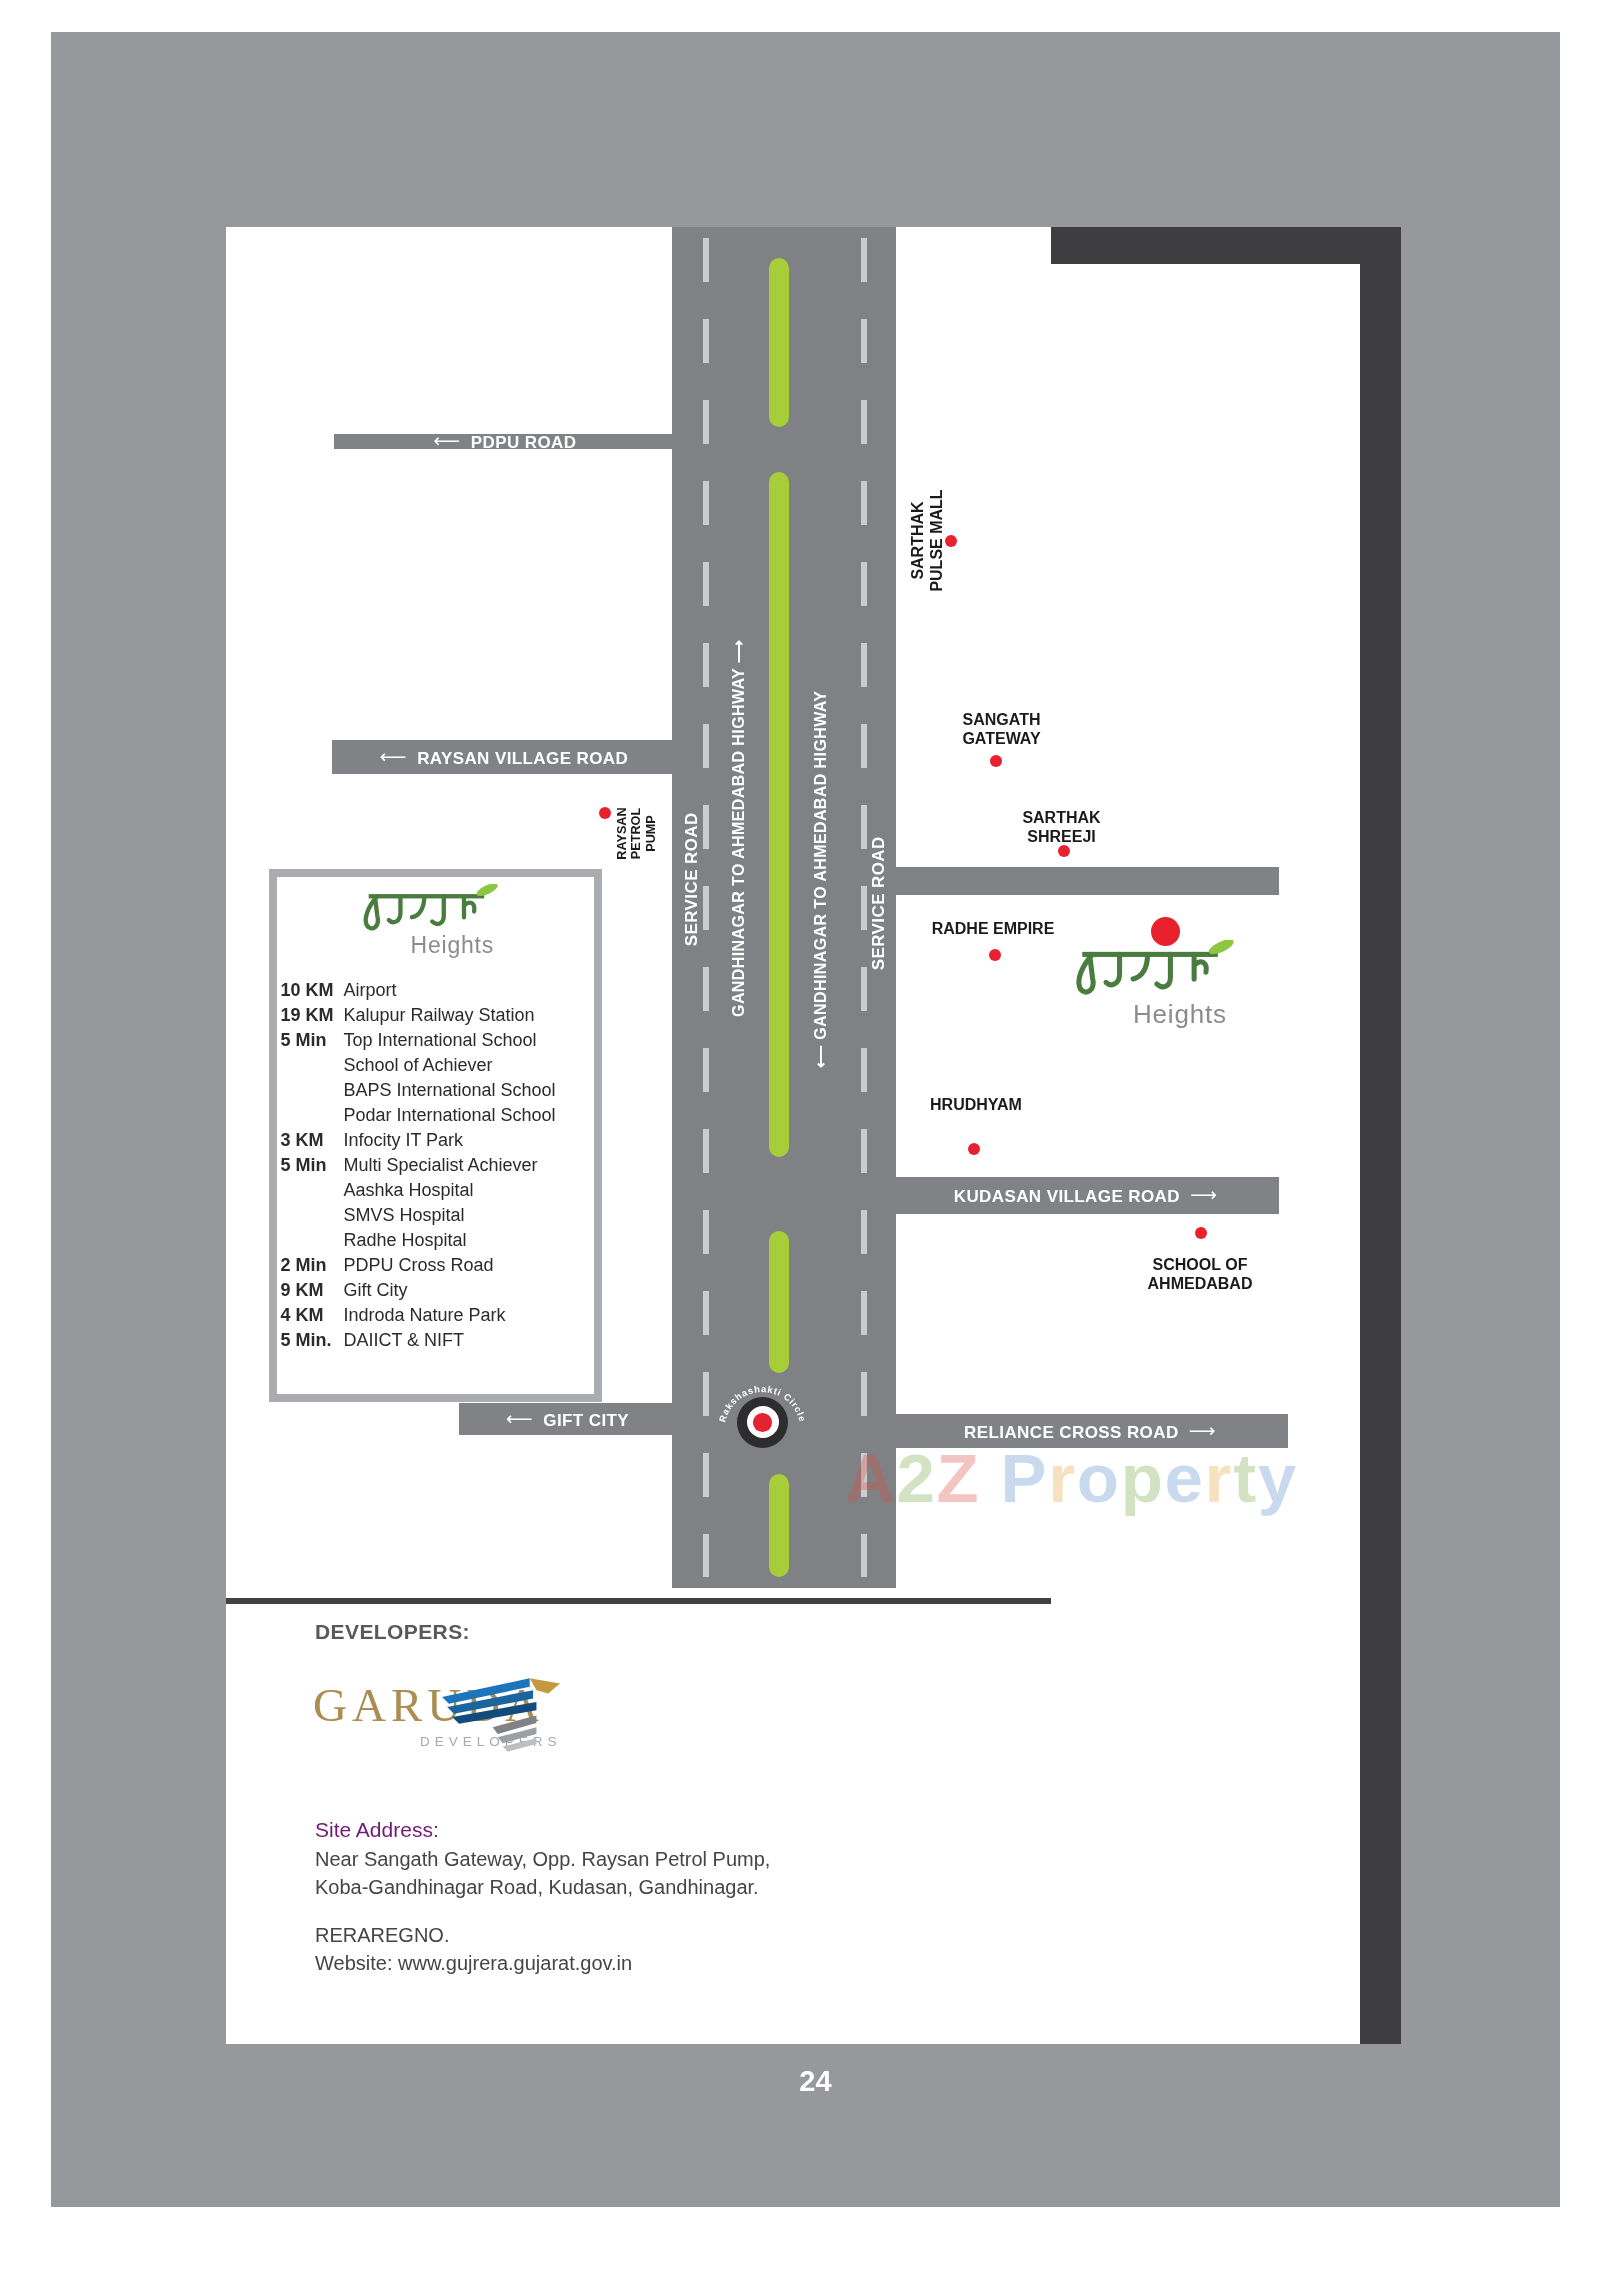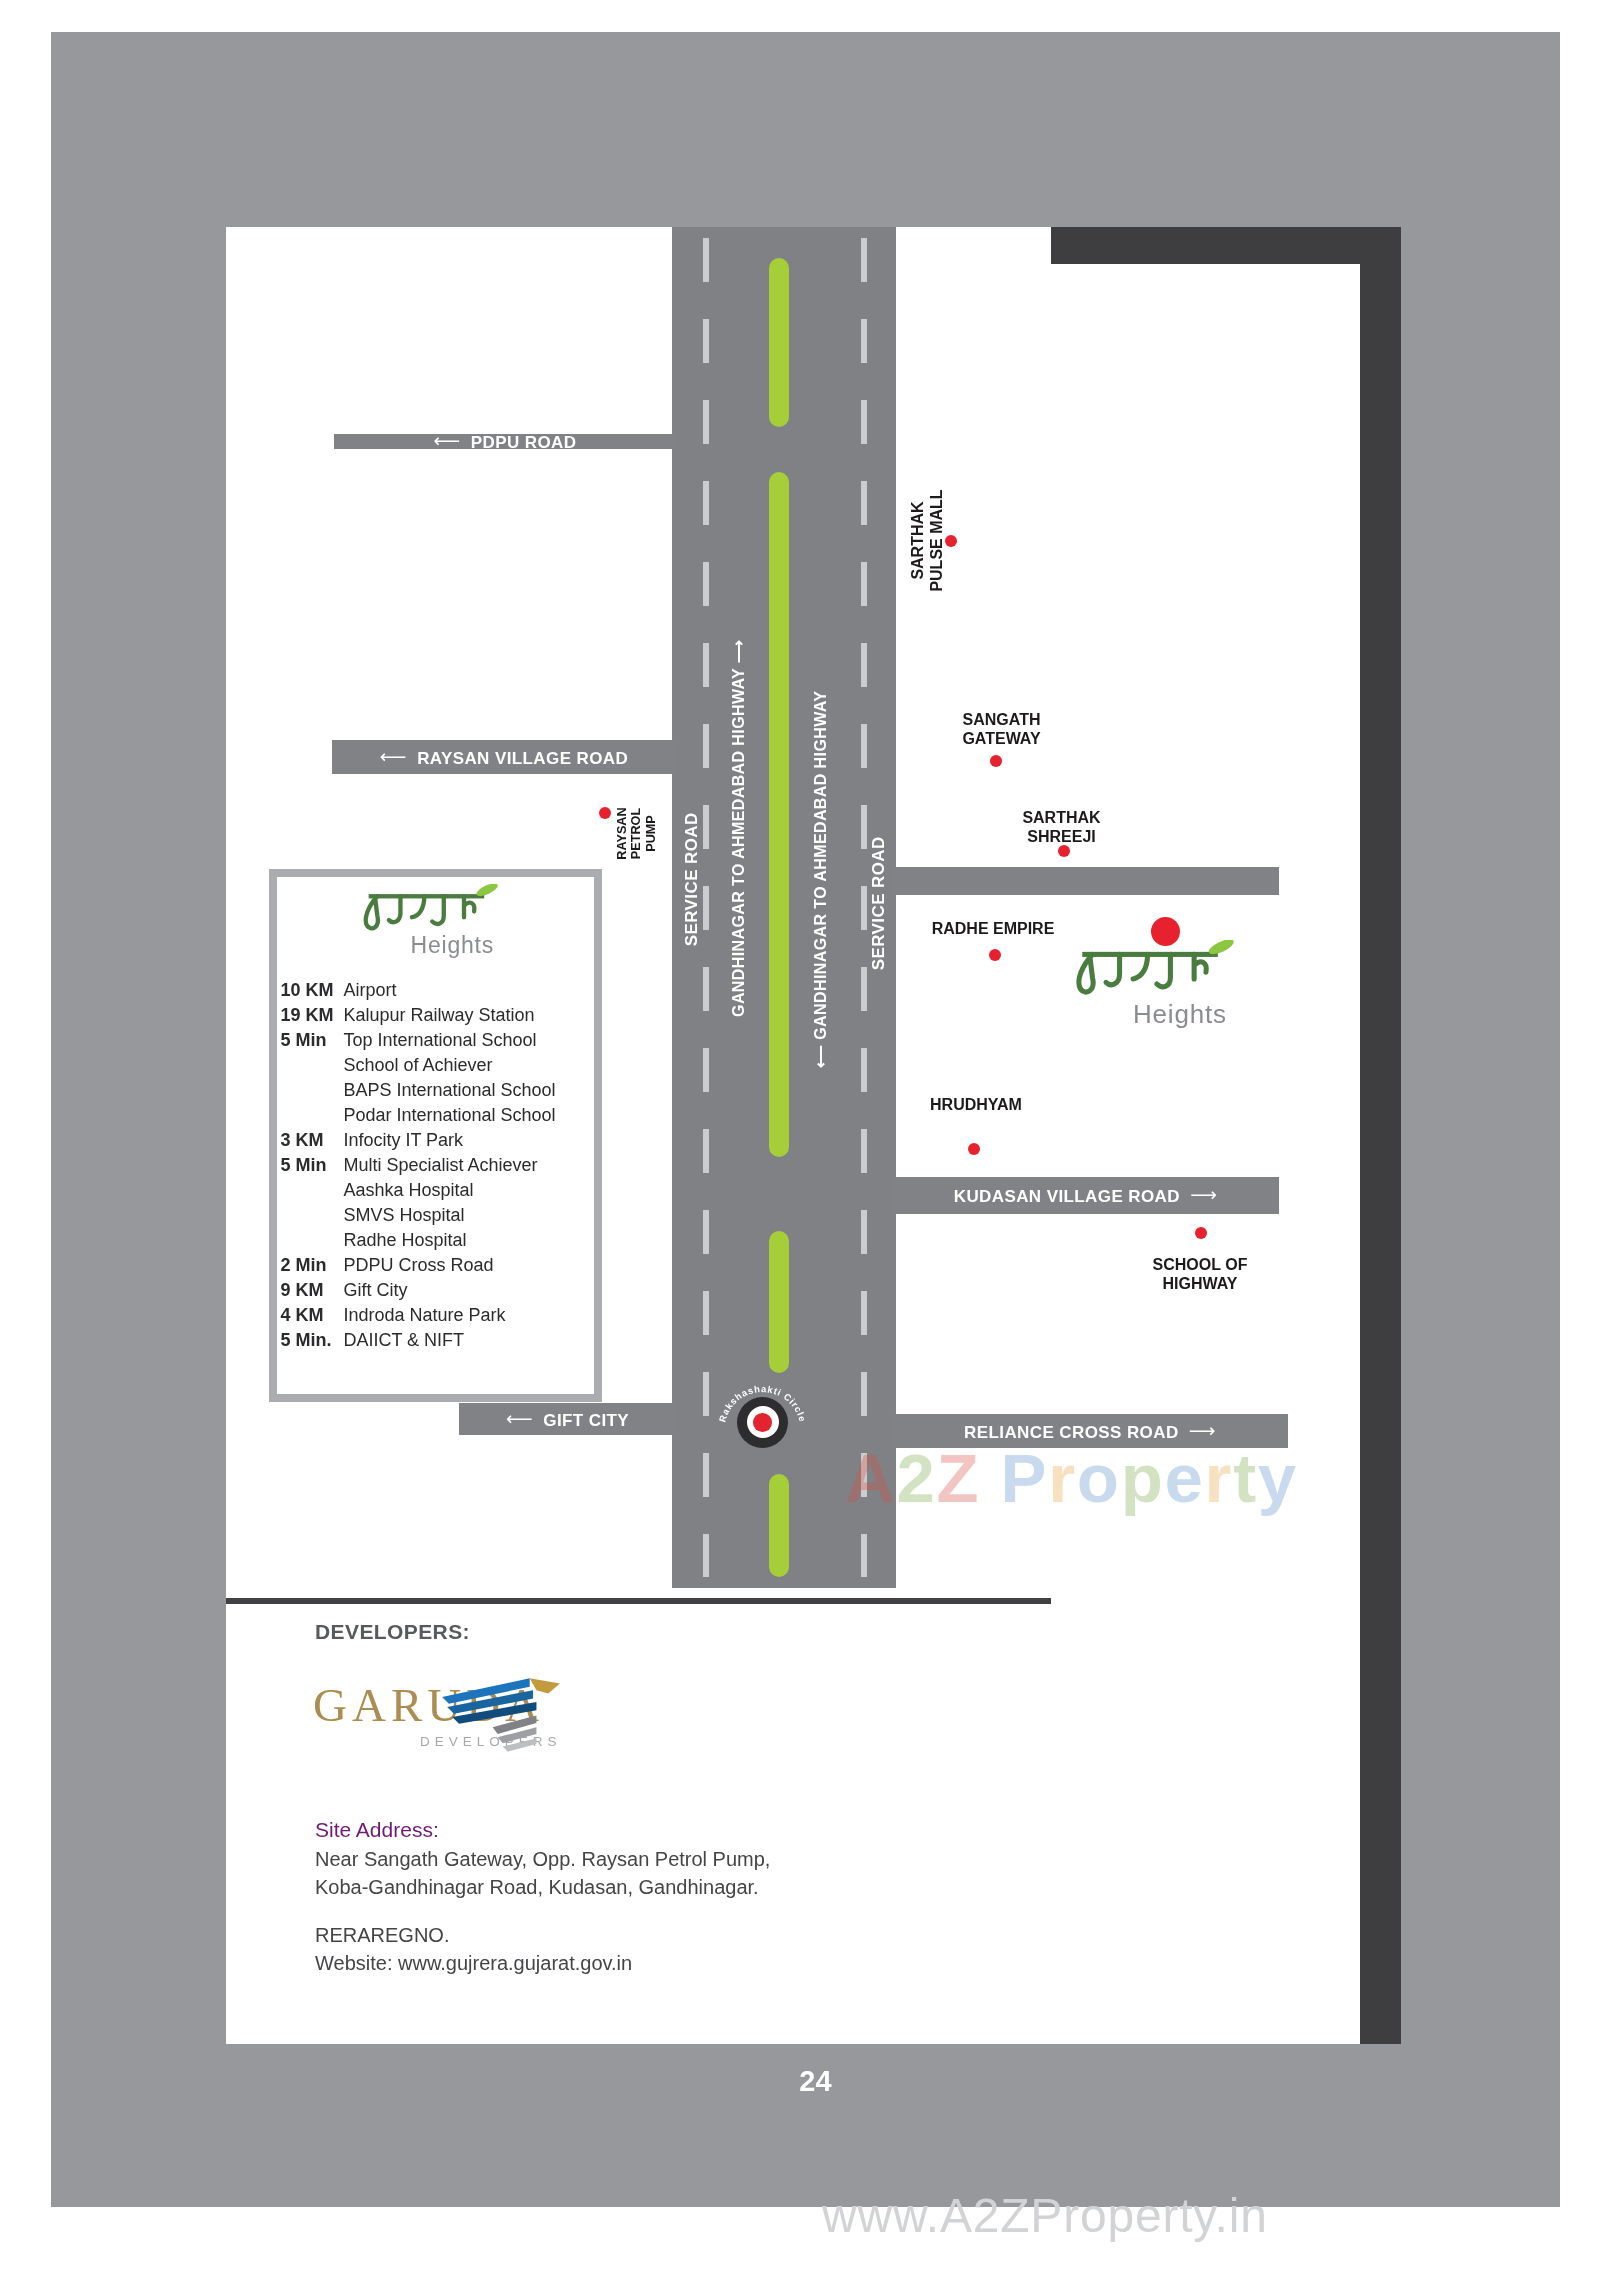--- a/index.html
+++ b/index.html
@@ -143,21 +143,21 @@
   </div>
 
   <div class="abs poi" style="left:900px;top:1096px;width:152px;">
     <div>HRUDHYAM</div>
   </div>
   <div class="abs dot" style="left:968px;top:1143px;width:12px;height:12px;"></div>
 
   <div class="abs dot" style="left:1195px;top:1227px;width:12px;height:12px;"></div>
   <div class="abs poi" style="left:1124px;top:1256px;width:152px;">
     <div>SCHOOL OF</div>
-    <div>HIGHWAY</div>
+    <div>AHMEDABAD</div>
   </div>
 
   <div class="abs wm-map" style="left:845px;top:1439px;">
     <span style="color: rgb(217, 79, 67);">A</span><span style="color: rgb(122, 168, 69);">2</span><span style="color: rgb(217, 79, 67);">Z</span><span style="display:inline-block;width:20px;"></span><span style="color: rgb(91, 143, 208);">P</span><span style="color: rgb(232, 163, 61);">r</span><span style="color: rgb(91, 143, 208);">o</span><span style="color: rgb(122, 168, 69);">p</span><span style="color: rgb(91, 143, 208);">e</span><span style="color: rgb(232, 163, 61);">r</span><span style="color: rgb(122, 168, 69);">t</span><span style="color: rgb(91, 143, 208);">y</span>
   </div>
 
   <div class="abs listbox">
     <div style="position:relative;width:100%;height:100%;">
       <div style="position:absolute;left:50%;top:6.8px;transform:translateX(-50%);width:178px;" aria-label="तुलसी">
         <svg width="169" height="52" viewBox="0 0 210 72">
@@ -257,16 +257,15 @@
   </div>
 
   <div class="abs addr-b" style="left:315px;top:1818px;">Site Address:</div>
   <div class="abs addr" style="left:315px;top:1845px;">Near Sangath Gateway, Opp. Raysan Petrol Pump,</div>
   <div class="abs addr" style="left:315px;top:1873px;">Koba-Gandhinagar Road, Kudasan, Gandhinagar.</div>
   <div class="abs addr" style="left:315px;top:1921px;">RERAREGNO.</div>
   <div class="abs addr" style="left:315px;top:1949px;">Website: www.gujrera.gujarat.gov.in</div>
 
 
   <div class="abs pageno" style="left:786px;top:2065px;width:59px;text-align:center;">24</div>
-  <div class="abs wm-bottom" style="left:822px;top:2188px;">www.A2ZProperty.in</div>
 
 </div>
 
 
 </body></html>

